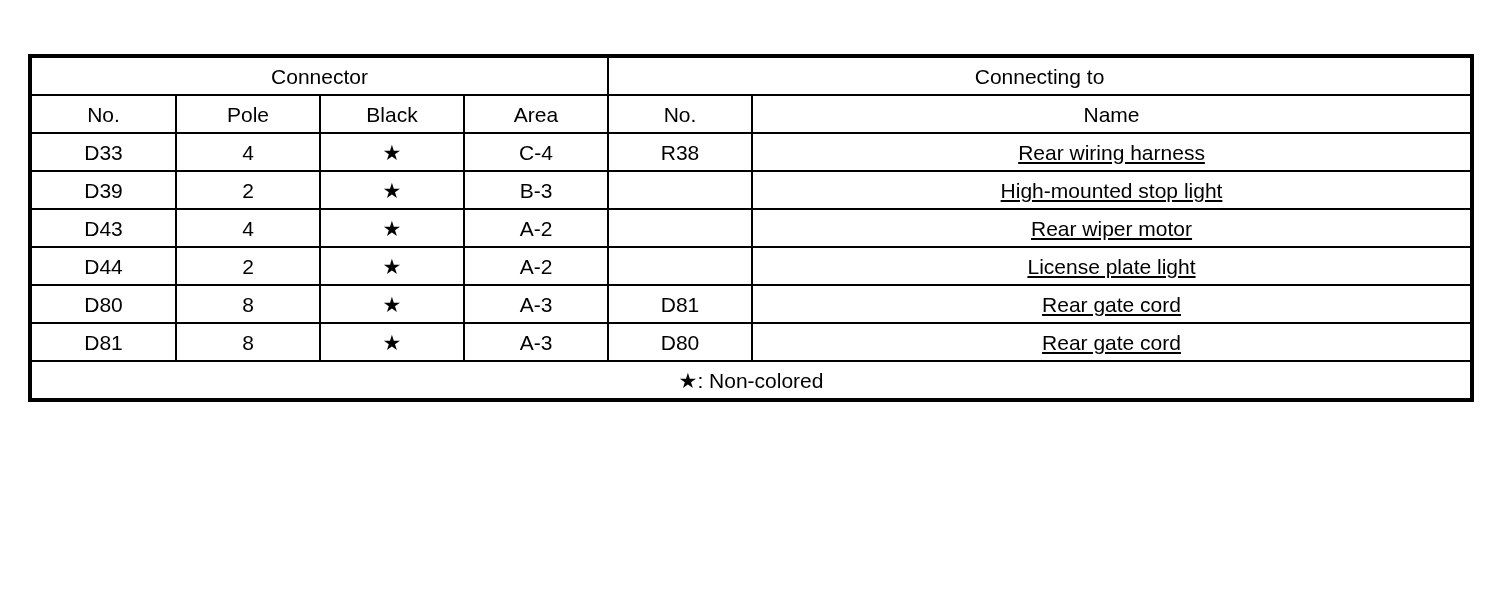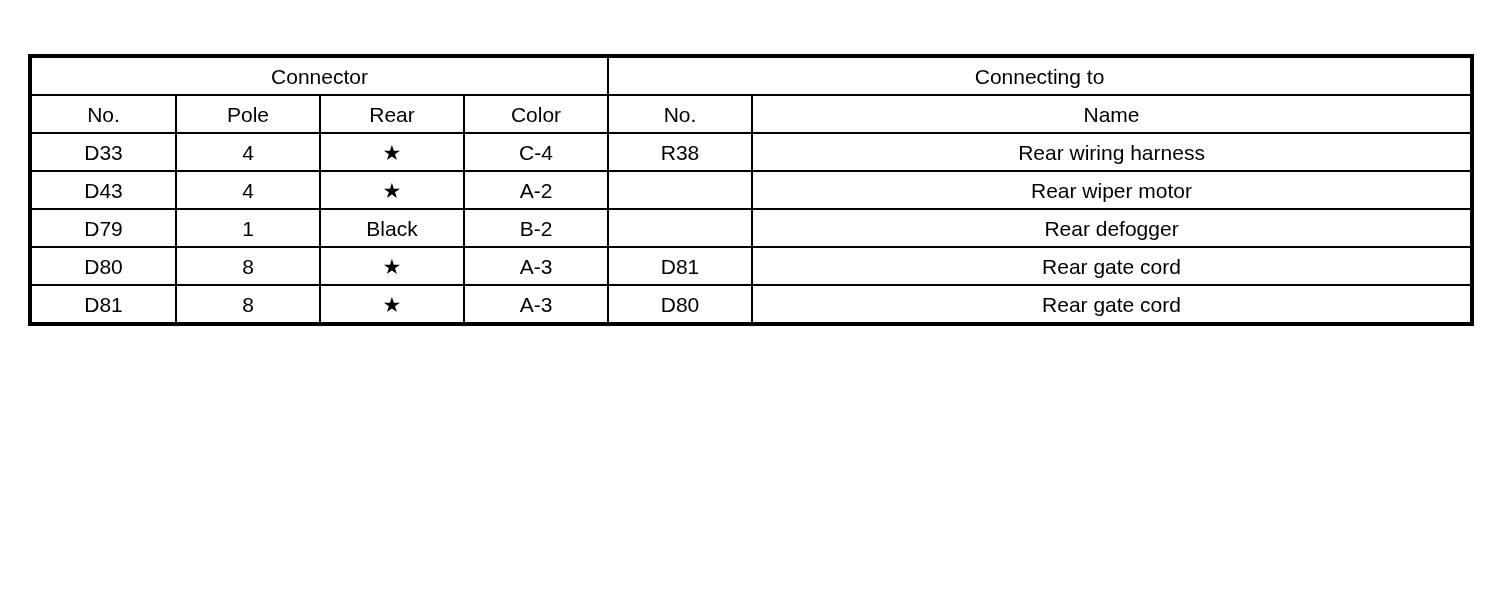--- a/index.html
+++ b/index.html
@@ -71,20 +71,21 @@
   }
 
   .col-head {
     font-size: 22px;
     height: 37px;
   }
 
   .name-cell {
     text-align: left;
     padding-left: 11px;
+    text-decoration: underline;
   }
 
   .star {
     font-size: 20px;
     line-height: 1;
   }
 
   .footnote-cell {
     text-align: left;
     padding-left: 11px;
@@ -107,63 +108,74 @@
         <col class="c-cname">
       </colgroup>
       <thead>
         <tr>
           <th class="grp-head" colspan="4">Connector</th>
           <th class="grp-head" colspan="2">Connecting to</th>
         </tr>
         <tr>
           <th class="col-head">No.</th>
           <th class="col-head">Pole</th>
-          <th class="col-head">Rear</th>
-          <th class="col-head">Color</th>
+          <th class="col-head">Black</th>
+          <th class="col-head">Area</th>
           <th class="col-head">No.</th>
           <th class="col-head">Name</th>
         </tr>
       </thead>
       <tbody>
         <tr>
           <td>D33</td>
           <td>4</td>
           <td class="star">★</td>
           <td>C-4</td>
           <td>R38</td>
           <td class="name-cell">Rear wiring harness</td>
         </tr>
         <tr>
+          <td>D39</td>
+          <td>2</td>
+          <td class="star">★</td>
+          <td>B-3</td>
+          <td></td>
+          <td class="name-cell">High-mounted stop light</td>
+        </tr>
+        <tr>
           <td>D43</td>
           <td>4</td>
           <td class="star">★</td>
           <td>A-2</td>
           <td></td>
           <td class="name-cell">Rear wiper motor</td>
         </tr>
         <tr>
-          <td>D79</td>
-          <td>1</td>
-          <td>Black</td>
-          <td>B-2</td>
+          <td>D44</td>
+          <td>2</td>
+          <td class="star">★</td>
+          <td>A-2</td>
           <td></td>
-          <td class="name-cell">Rear defogger</td>
+          <td class="name-cell">License plate light</td>
         </tr>
         <tr>
           <td>D80</td>
           <td>8</td>
           <td class="star">★</td>
           <td>A-3</td>
           <td>D81</td>
           <td class="name-cell">Rear gate cord</td>
         </tr>
         <tr>
           <td>D81</td>
           <td>8</td>
           <td class="star">★</td>
           <td>A-3</td>
           <td>D80</td>
           <td class="name-cell">Rear gate cord</td>
         </tr>
+        <tr>
+          <td class="footnote-cell" colspan="6">★: Non-colored</td>
+        </tr>
       </tbody>
     </table>
   </div>
 </div>
 
 </body></html>

